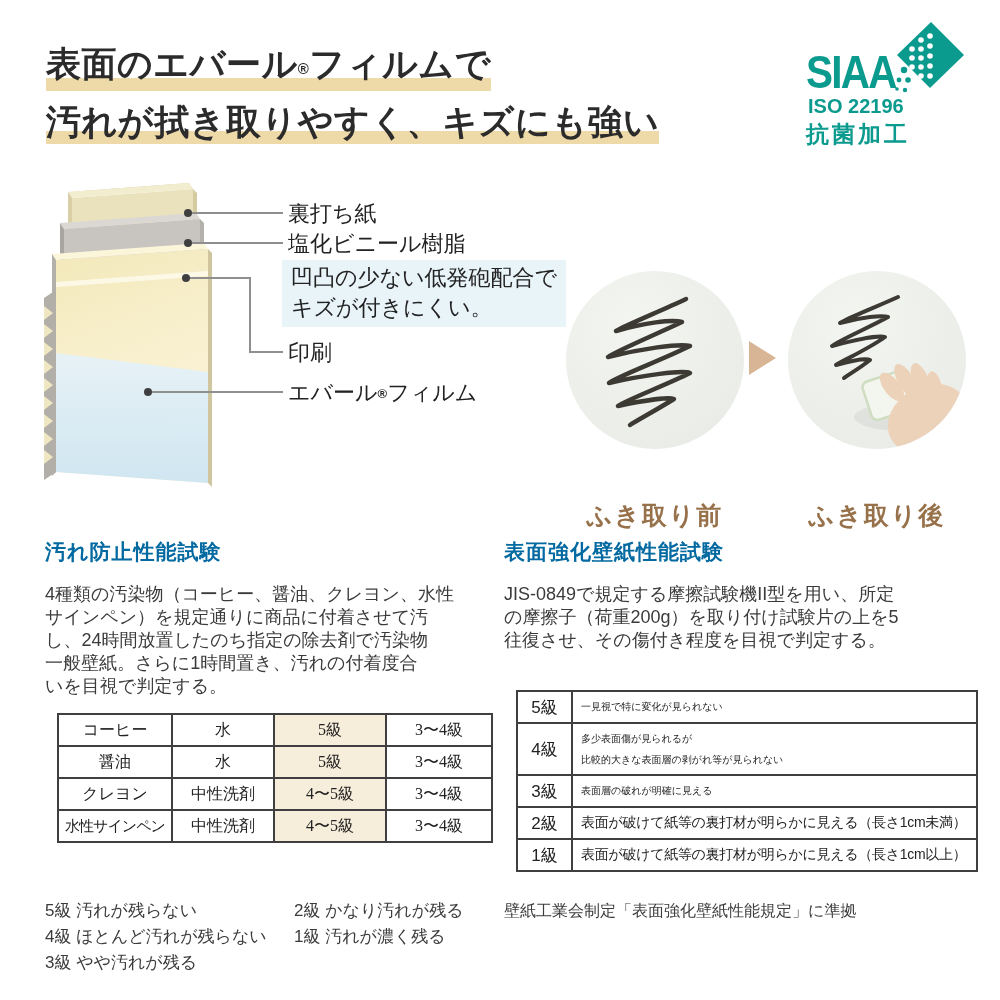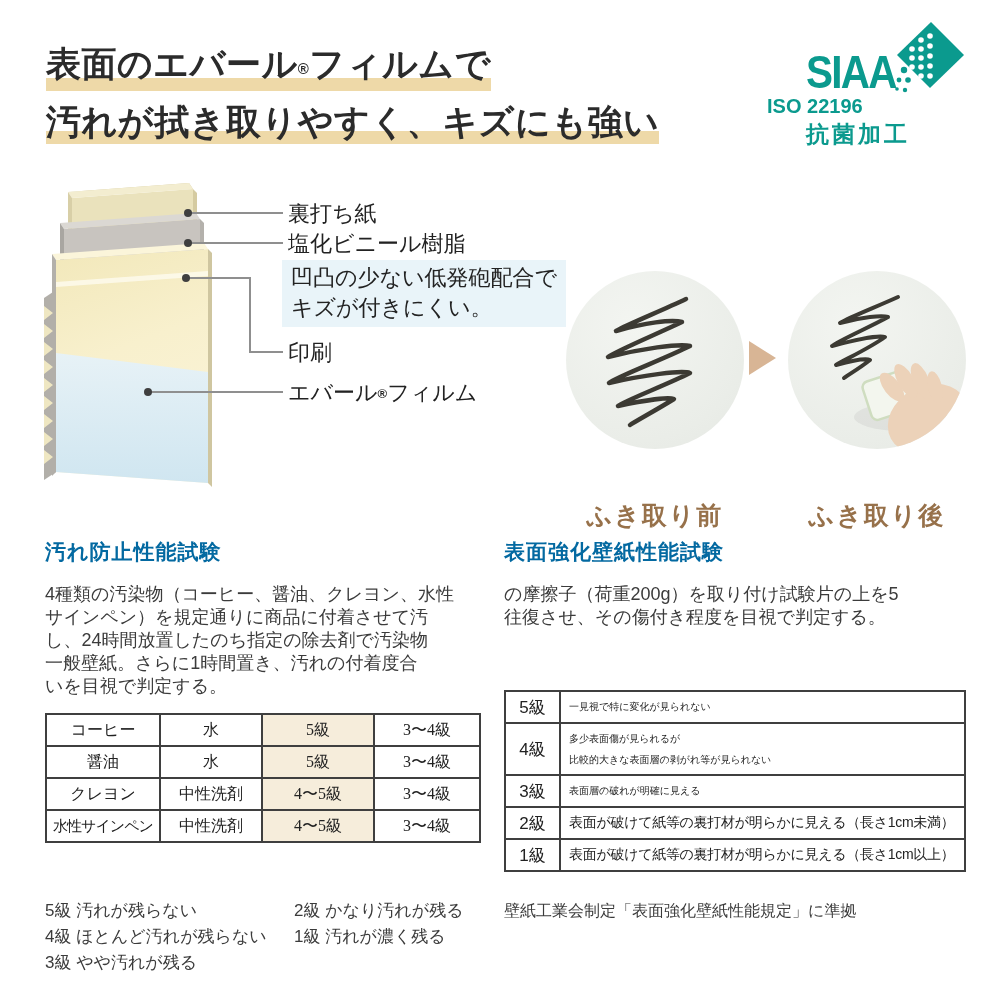--- a/index.html
+++ b/index.html
@@ -39,21 +39,21 @@
   .arrow-right{
     width:0;height:0;border-top:17px solid transparent;border-bottom:17px solid transparent;
     border-left:27px solid #d8b595;
   }
 
   
   .section-heading{font-size:21px;font-weight:bold;color:#0369a1;letter-spacing:1px;white-space:nowrap;}
   .body-text div{font-size:18px;line-height:23px;color:#3b3b3b;white-space:nowrap;}
 
   
-  table.tbl{border-collapse:collapse;table-layout:fixed;background:#fff;}
+  table.tbl{border-collapse:collapse;table-layout:fixed;background:#fff;margin-left:12px;}
   table.tbl th,table.tbl td{
     border:2px solid #3f3f3f;text-align:center;font-weight:normal;color:#222;
     padding:0;overflow:hidden;
   }
   .stain-tbl{width:434px;}
   .stain-tbl th{height:34px;font-size:16px;}
   .stain-tbl td{height:30px;font-size:16px;white-space:nowrap;font-family:Liberation Serif, serif;}
   .stain-tbl .col-hl-head{background:#e5c8a2;}
   .stain-tbl .col-hl{background:#f6eddb;}
 
@@ -98,21 +98,21 @@
       <circle cx="46" cy="60" r="2.8"></circle>
   </g>
   <g fill="#0b9a8e">
     <circle cx="20" cy="54" r="3.2"></circle>
       <circle cx="24" cy="64" r="2.8"></circle>
     <circle cx="15" cy="64" r="2.4"></circle>
       <circle cx="21" cy="74" r="2.2"></circle>
       <circle cx="13" cy="73" r="1.8"></circle>
   </g>
 </svg>
-<div class="abs siaa-iso" style="left:767px;top:95px;">ISO 22196</div>
+<div class="abs siaa-iso" style="left:808px;top:95px;">ISO 22196</div>
 <div class="abs siaa-label" style="left:806px;top:119px;">抗菌加工</div>
 
 <svg class="abs" style="left:40px;top:180px;" width="550" height="320" viewBox="0 0 550 320">
   <defs>
     <linearGradient id="gradYellow" x1="0" y1="0" x2="0.25" y2="1">
       <stop offset="0" stop-color="#f2e8ba"></stop>
         <stop offset="0.5" stop-color="#f8f0cd"></stop>
         <stop offset="1" stop-color="#faf3d8"></stop>
     </linearGradient>
     <linearGradient id="gradBlue" x1="0" y1="0" x2="0" y2="1">
@@ -258,20 +258,21 @@
   <div>4級 ほとんど汚れが残らない</div>
   <div>3級 やや汚れが残る</div>
 </div>
 <div class="abs notes" style="left:294px;top:898px;">
   <div>2級 かなり汚れが残る</div>
   <div>1級 汚れが濃く残る</div>
 </div>
 
 <div class="abs section-heading" style="left:504px;top:538px;">表面強化壁紙性能試験</div>
 <div class="abs body-text" style="left:504px;top:583px;">
+  <div>JIS-0849で規定する摩擦試験機II型を用い、所定</div>
   <div>の摩擦子（荷重200g）を取り付け試験片の上を5</div>
   <div>往復させ、その傷付き程度を目視で判定する。</div>
 </div>
 
 <table class="abs tbl grade-tbl" style="left:504px;top:690px;">
   <colgroup>
       <col style="width:55px">
       <col style="width:405px">
     </colgroup>
   <tbody>

